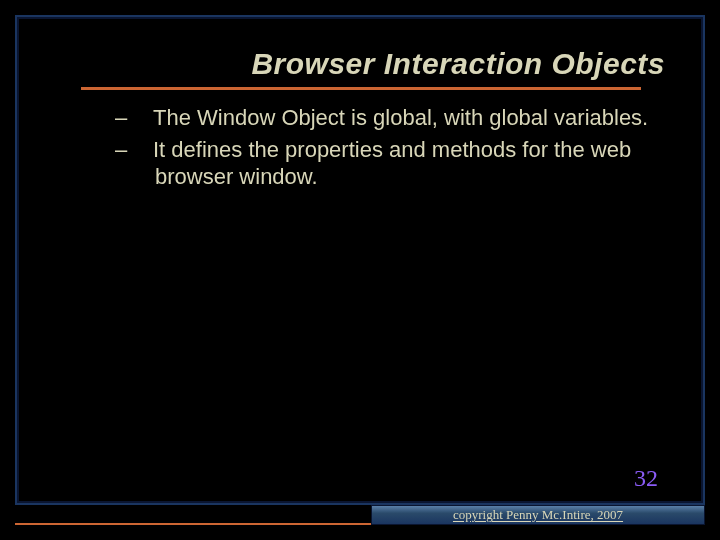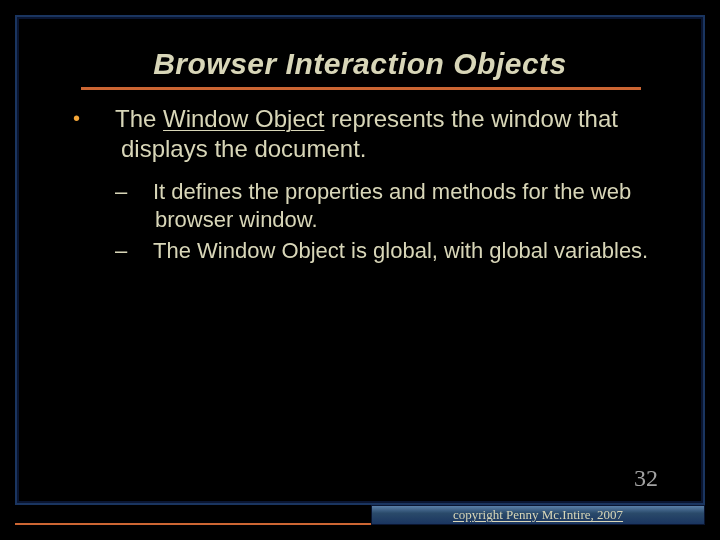--- a/index.html
+++ b/index.html
@@ -18,21 +18,21 @@
     border: 2px solid #1a3560;
     box-shadow: inset 0 0 0 2px #0a1530;
     padding: 30px 38px 0 38px;
   }
   .title {
     font-family: Verdana, Geneva, sans-serif;
     font-weight: bold;
     font-style: italic;
     color: #d8d6b8;
     font-size: 30px;
-    text-align: center;
+    text-align: right;
     margin: 0 auto 6px auto;
     letter-spacing: 0.5px;
   }
   .title-rule {
     height: 3px;
     background: #cc6633;
     width: 560px;
     margin: 0 0 14px 26px;
   }
   .bullet-main {
@@ -66,21 +66,21 @@
     margin-bottom: 4px;
   }
   .dash {
     display: inline-block;
     width: 18px;
   }
   .page-number {
     position: absolute;
     right: 62px;
     bottom: 48px;
-    color: #a3a3a3;
+    color: #8b5cf6;
     font-family: "Times New Roman", Times, serif;
     font-size: 24px;
   }
   .footer-bar {
     position: absolute;
     left: 15px;
     bottom: 15px;
     width: 690px;
     height: 20px;
     display: flex;
@@ -108,29 +108,26 @@
     text-underline-offset: 2px;
   }
 </style>
 </head>
 <body>
 
 <div class="slide">
   <div class="title">Browser Interaction Objects</div>
   <div class="title-rule"></div>
 
-  <div class="bullet-main">
-    <span class="bullet-dot">•</span><span>The </span><span class="underlined">Window Object</span><span> represents the window that displays the document.</span>
-  </div>
 
   <div class="sub">
-    <span class="dash">–</span><span>It defines the properties and methods for the web browser window.</span>
+    <span class="dash">–</span><span>The Window Object is global, with global variables.</span>
   </div>
   <div class="sub">
-    <span class="dash">–</span><span>The Window Object is global, with global variables.</span>
+    <span class="dash">–</span><span>It defines the properties and methods for the web browser window.</span>
   </div>
 </div>
 
 <div class="page-number">32</div>
 
 <div class="footer-bar">
   <div class="footer-left"></div>
   <div class="footer-right">
     <span class="copyright">copyright Penny Mc.Intire, 2007</span>
   </div>

